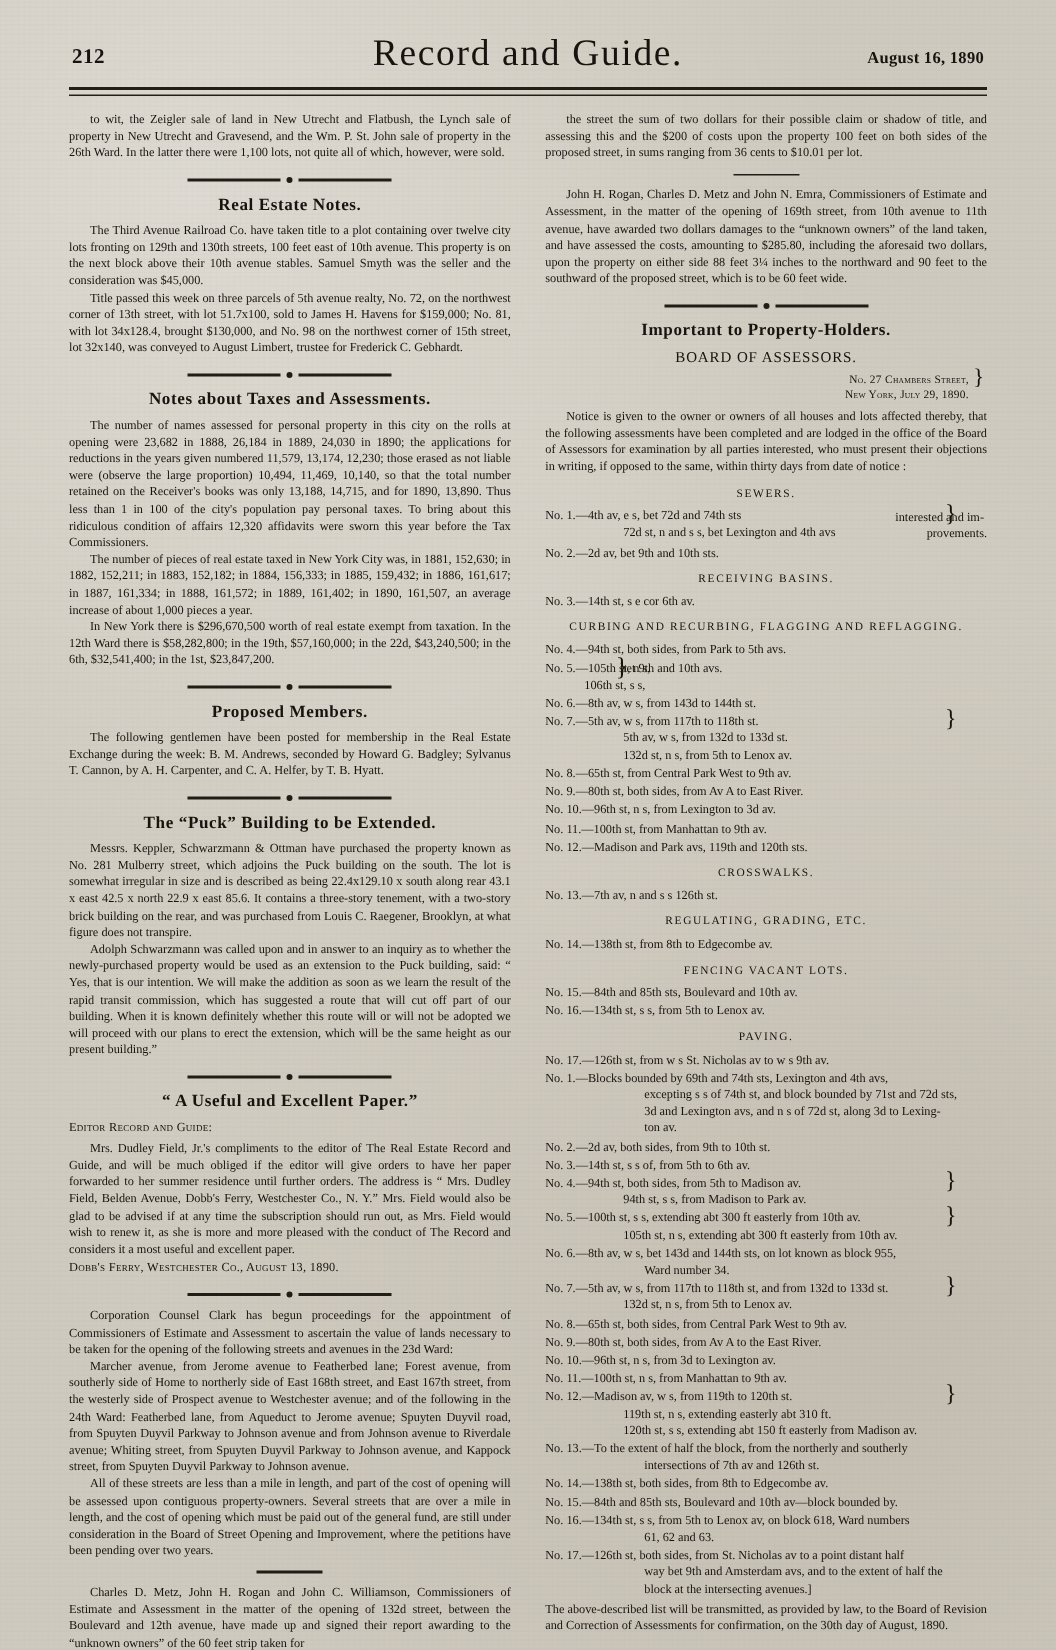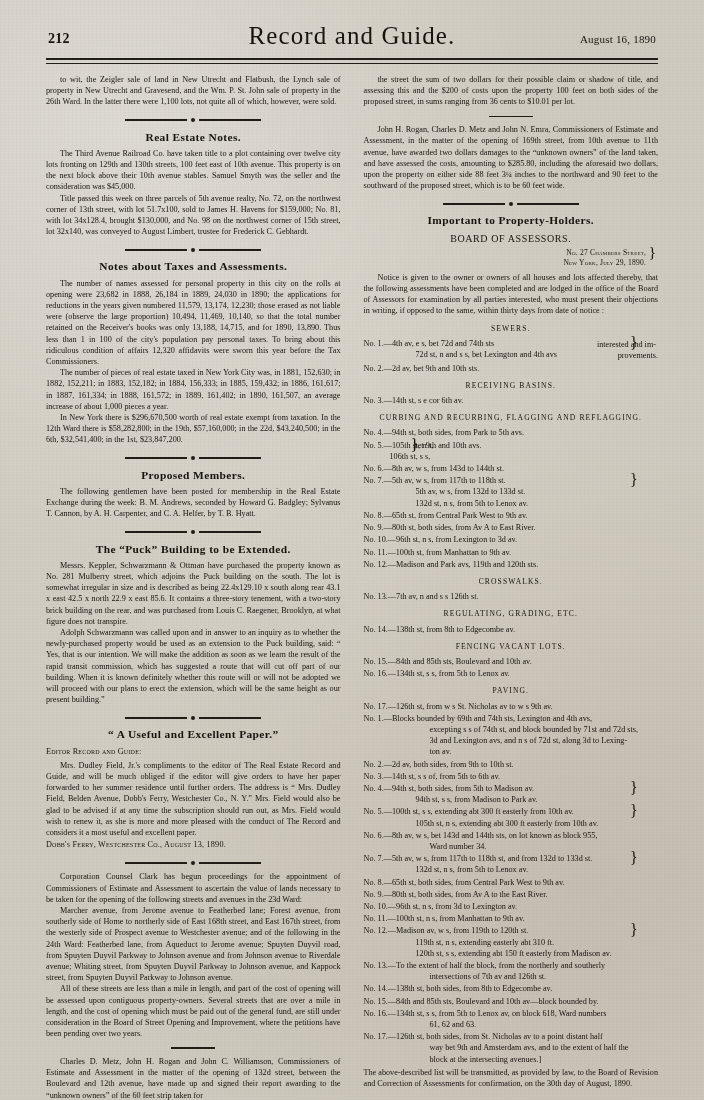--- a/index.html
+++ b/index.html
@@ -62,21 +62,21 @@
     font-size: 25px;
     letter-spacing: 1.1px;
     font-weight: 400;
     font-family: "Liberation Serif", "DejaVu Serif", serif;
   }
   .issue-date {
     position: absolute;
     right: 2px;
     top: 11px;
     font-size: 11px;
-    font-weight: 400;
+    font-weight: 700;
     letter-spacing: .2px;
   }
   .rule-double {
     margin-top: 2px;
     border-top: 2.4px solid #221f19;
     border-bottom: 1px solid #221f19;
     height: 3px;
     box-sizing: content-box;
   }
 

